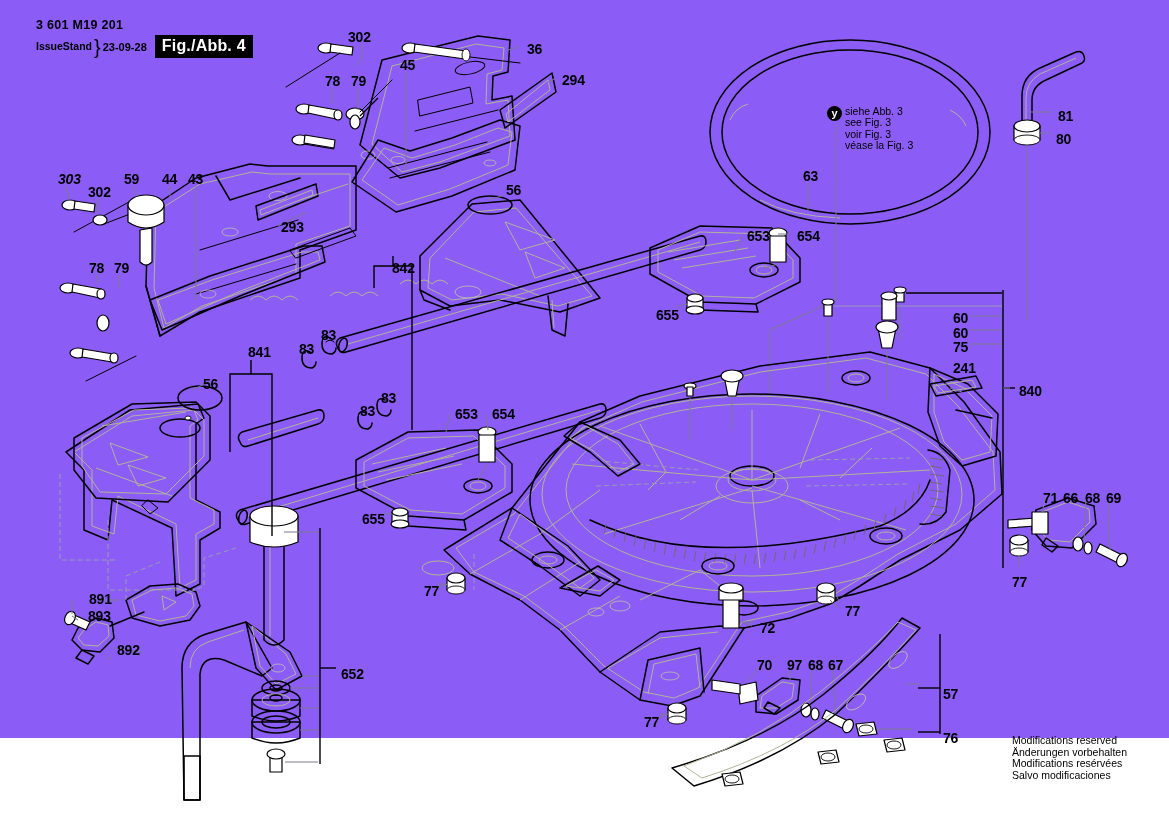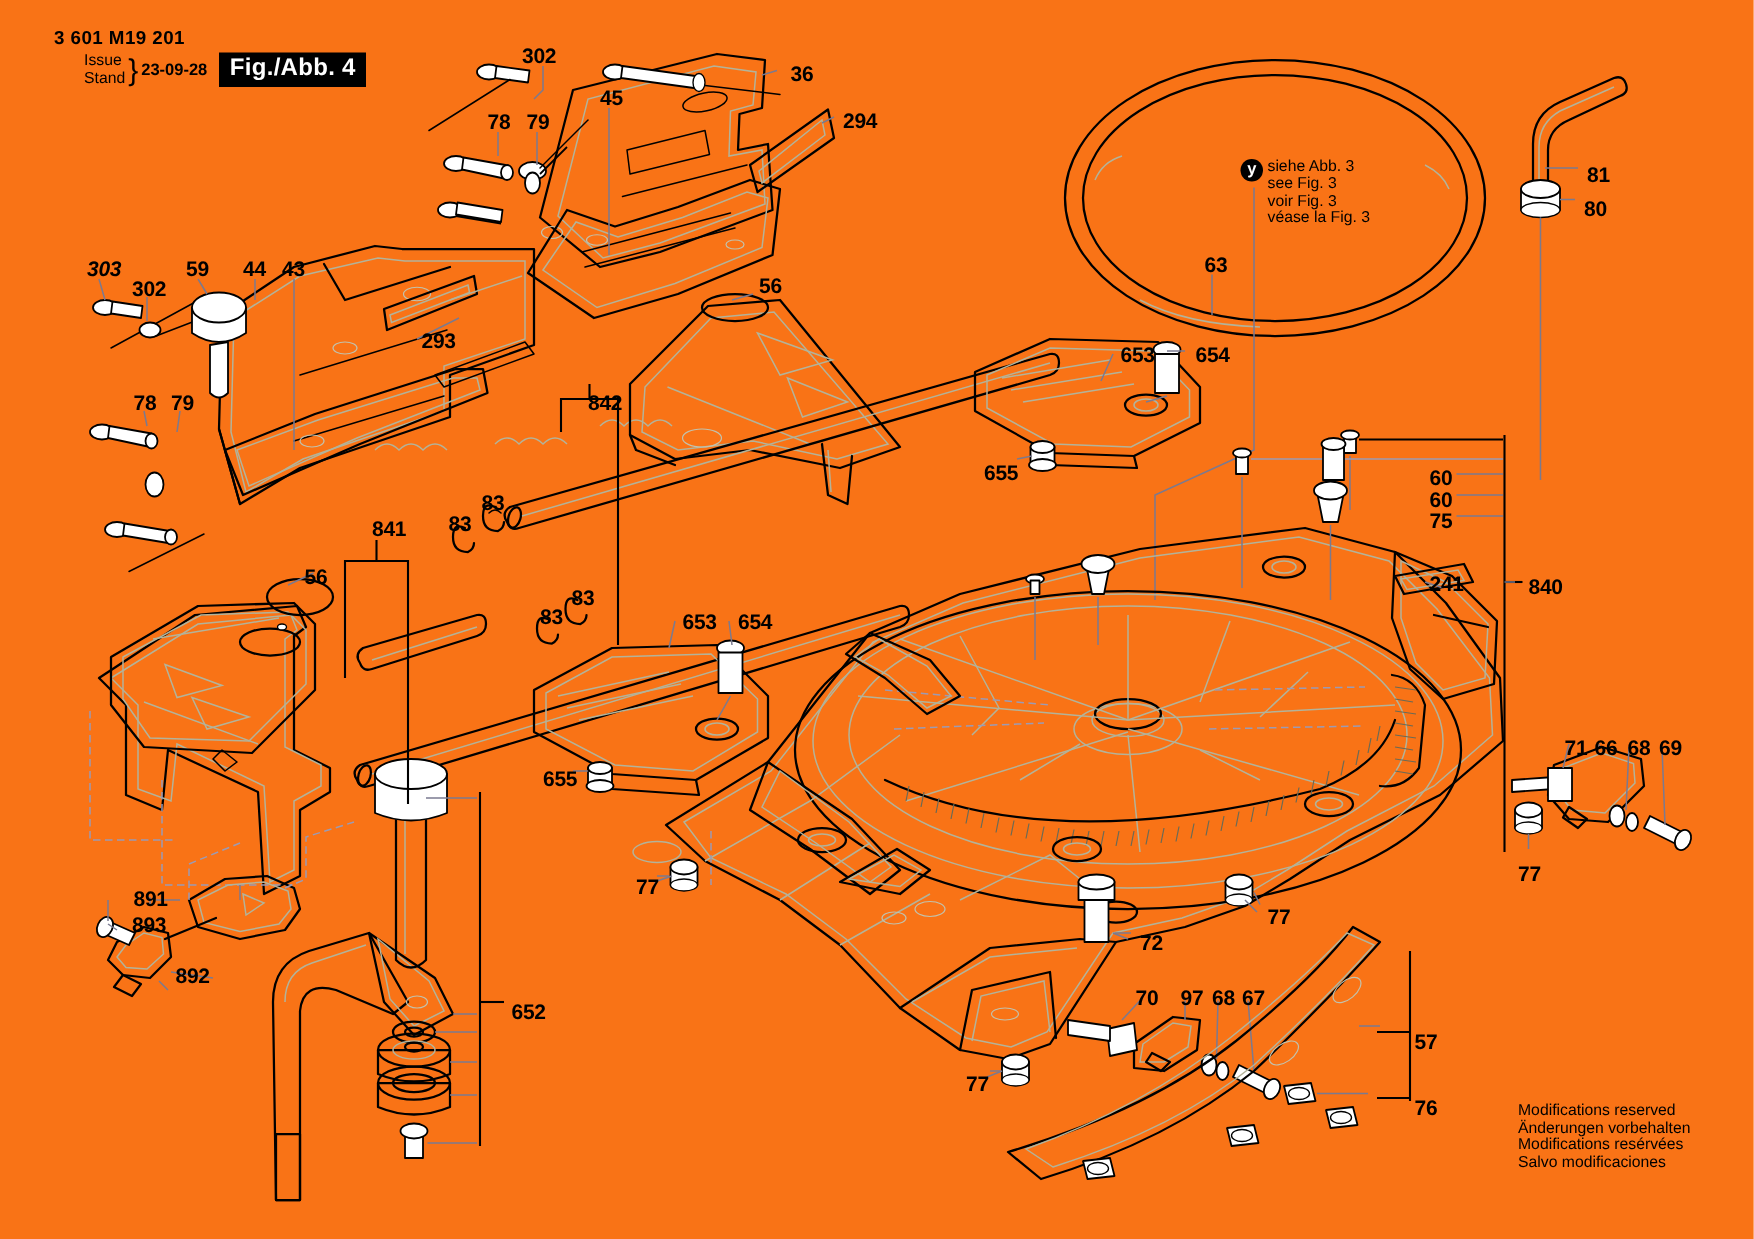--- a/index.html
+++ b/index.html
@@ -10,22 +10,22 @@
   }
   body {
     font-family: "Liberation Sans", sans-serif;
     width: 1169px; height: 826px;
     position: relative;
     overflow: hidden;
   }
   #sheet {
     position: absolute;
     left: 0; top: 0;
-    width: 1169px; height: 826px;
-    background: #f97316;
+    width: 1169px; height: 738px;
+    background: #8b5cf6;
   }
   
   .title-block {
     position: absolute;
     left: 36px; top: 18px;
     width: 250px;
   }
   .partno {
     font-size: 12.5px;
     font-weight: bold;
@@ -33,26 +33,25 @@
     color: #000;
     white-space: nowrap;
   }
   .issue-row {
     display: flex;
     align-items: center;
     margin-top: 3px;
   }
   .issue-labels {
     display: flex;
-    flex-direction: column;
+    flex-direction: row;
     font-size: 10.5px;
-    font-weight: normal;
+    font-weight: bold;
     line-height: 11.5px;
     color: #000;
-    margin-left: 20px;
   }
   .brace {
     font-size: 20px;
     line-height: 20px;
     margin: 0 1px 0 2px;
     font-weight: normal;
   }
   .issue-date {
     font-size: 11px;
     font-weight: bold;
@@ -830,21 +829,21 @@
       <div class="callout" style="left: 248px; top: 344px;">841</div>
       <div class="callout" style="left: 381px; top: 390px;">83</div>
       <div class="callout" style="left: 360px; top: 403px;">83</div>
       <div class="callout" style="left: 203px; top: 376px;">56</div>
       <div class="callout" style="left: 455px; top: 406px;">653</div>
       <div class="callout" style="left: 492px; top: 406px;">654</div>
       <div class="callout" style="left: 362px; top: 511px;">655</div>
       <div class="callout" style="left: 953px; top: 310px;">60</div>
       <div class="callout" style="left: 953px; top: 325px;">60</div>
       <div class="callout" style="left: 953px; top: 339px;">75</div>
-      <div class="callout" style="left: 953px; top: 381px;">241</div>
+      <div class="callout" style="left: 953px; top: 360px;">241</div>
       <div class="callout" style="left: 1019px; top: 383px;">840</div>
       <div class="callout" style="left: 1043px; top: 490px;">71</div>
       <div class="callout" style="left: 1063px; top: 490px;">66</div>
       <div class="callout" style="left: 1085px; top: 490px;">68</div>
       <div class="callout" style="left: 1106px; top: 490px;">69</div>
       <div class="callout" style="left: 1012px; top: 574px;">77</div>
       <div class="callout" style="left: 424px; top: 583px;">77</div>
       <div class="callout" style="left: 845px; top: 603px;">77</div>
       <div class="callout" style="left: 760px; top: 620px;">72</div>
       <div class="callout" style="left: 757px; top: 657px;">70</div>

